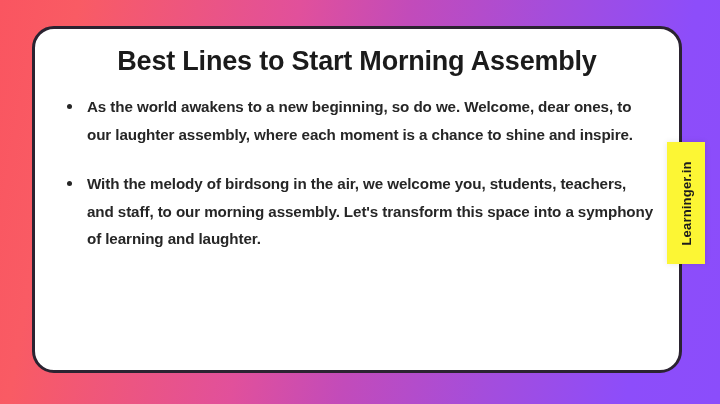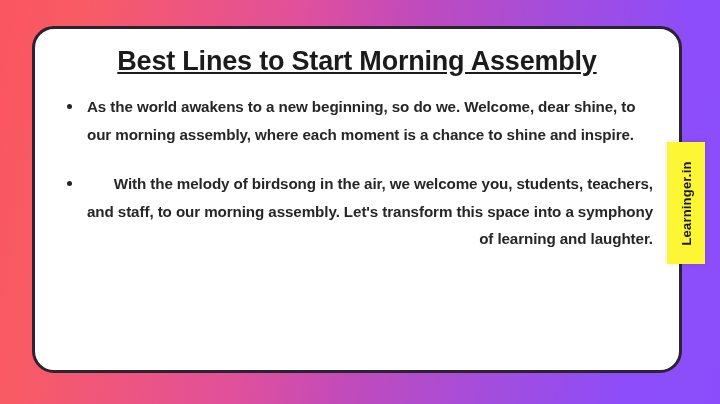--- a/index.html
+++ b/index.html
@@ -47,21 +47,20 @@
   #card-title {
     margin: 0;
     padding: 0 8px;
     text-align: center;
     font-size: 27px;
     line-height: 36px;
     font-weight: bold;
     letter-spacing: -0.2px;
     color: #1b1b1b;
     font-family: "Liberation Sans", sans-serif;
-    text-decoration: underline;
   }
 
   #bullet-list {
     list-style: none;
     margin: 14px 0 0 0;
     padding: 0;
   }
 
   .bullet-item {
     position: relative;
@@ -69,21 +68,20 @@
     margin-bottom: 22px;
     font-size: 15.2px;
     line-height: 27.5px;
     font-weight: bold;
     color: #262626;
     letter-spacing: -0.1px;
     font-family: "Liberation Sans", sans-serif;
   }
   .bullet-item:last-child {
     margin-bottom: 0;
-    text-align: right;
   }
   .bullet-marker {
     position: absolute;
     left: 6px;
     top: 11px;
     width: 5px;
     height: 5px;
     border-radius: 50%;
     background: #262626;
   }
@@ -117,21 +115,21 @@
 <div id="poster">
 
   <div id="card">
 
     <h1 id="card-title">Best Lines to Start Morning Assembly</h1>
 
     <ul id="bullet-list">
 
       <li class="bullet-item">
         <span class="bullet-marker"></span>
-        <span>As the world awakens to a new beginning, so do we. Welcome, dear shine, to our morning assembly, where each moment is a chance to shine and inspire.</span>
+        <span>As the world awakens to a new beginning, so do we. Welcome, dear ones, to our laughter assembly, where each moment is a chance to shine and inspire.</span>
       </li>
 
 
       <li class="bullet-item">
         <span class="bullet-marker"></span>
         <span>With the melody of birdsong in the air, we welcome you, students, teachers, and staff, to our morning assembly. Let's transform this space into a symphony of learning and laughter.</span>
       </li>
 
     </ul>
   </div>

